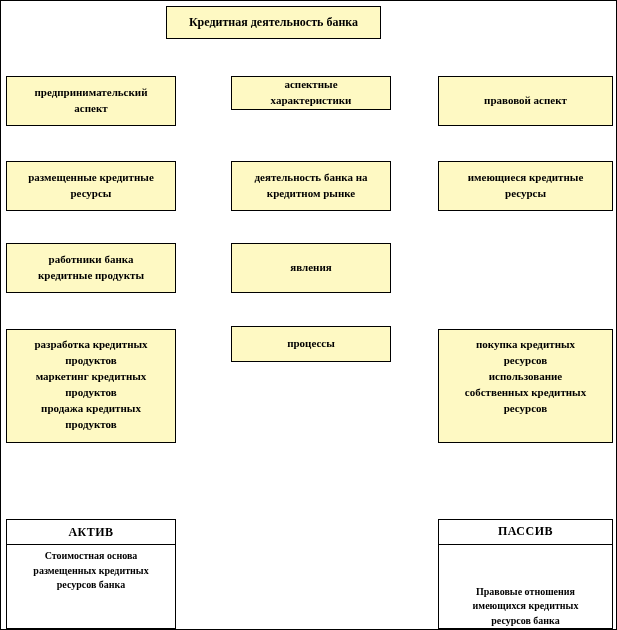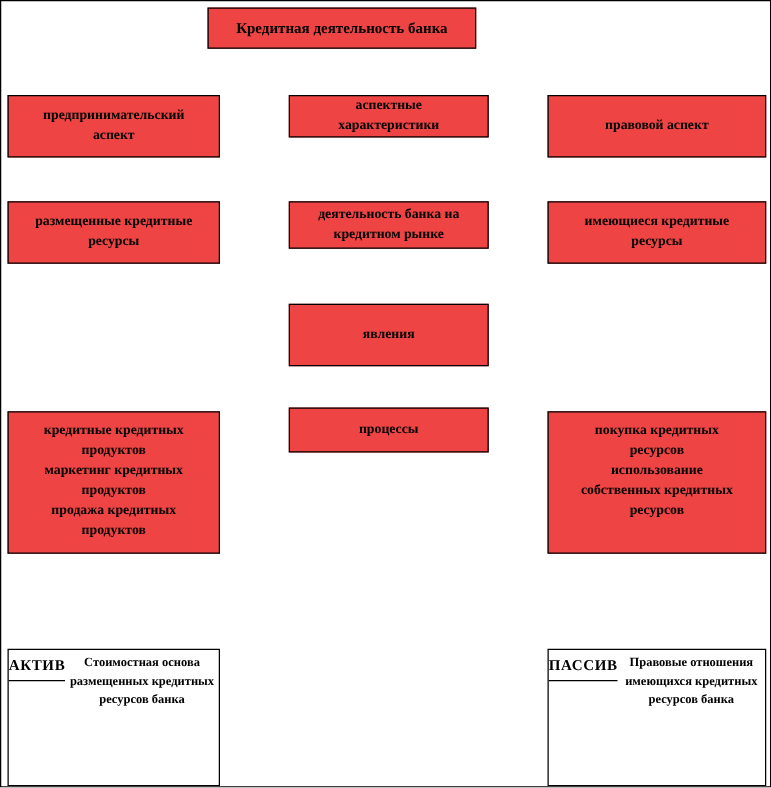--- a/index.html
+++ b/index.html
@@ -7,21 +7,21 @@
   #canvas {
     position:relative;
     width:617px; height:630px;
     background:#fff;
     border:1px solid #000;
     font-family:"Liberation Serif", serif;
     overflow:hidden;
   }
   .box {
     position:absolute;
-    background:#ef4444;
+    background:#fef9c3;
     border:1px solid #000;
     display:flex;
     align-items:center;
     justify-content:center;
     text-align:center;
     font-weight:bold;
     font-size:11px;
     line-height:1.45;
     color:#000;
     white-space:pre-line;
@@ -29,41 +29,42 @@
   }
   .box.top-align { align-items:flex-start; padding-top:7px; }
 
   .title-box { left:165px; top:5px;  width:215px; height:33px; font-size:12px; }
 
   .r1c1 { left:5px;   top:75px;  width:170px; height:50px; }
   .r1c2 { left:230px; top:75px;  width:160px; height:34px; }
   .r1c3 { left:437px; top:75px;  width:175px; height:50px; }
 
   .r2c1 { left:5px;   top:160px; width:170px; height:50px; }
-  .r2c2 { left:230px; top:160px; width:160px; height:38px; }
+  .r2c2 { left:230px; top:160px; width:160px; height:50px; }
   .r2c3 { left:437px; top:160px; width:175px; height:50px; }
 
   .r3c1 { left:5px;   top:242px; width:170px; height:50px; }
   .r3c2 { left:230px; top:242px; width:160px; height:50px; }
   .r3c3 { left:437px; top:238px; width:175px; height:62px; }
 
   .r4c1 { left:5px;   top:328px; width:170px; height:114px; }
   .r4c2 { left:230px; top:325px; width:160px; height:36px; }
   .r4c3 { left:437px; top:328px; width:175px; height:114px; }
 
   .balance-box {
     position:absolute;
     background:#fff;
     border:1px solid #000;
     display:flex;
+    flex-direction:column;
     color:#000;
     font-weight:bold;
   }
   .aktiv  { left:5px;   top:518px; width:170px; height:110px; }
-  .passiv { left:437px; top:518px; width:175px; height:110px; }
+  .passiv { left:437px; top:518px; width:175px; height:110px;gap:36px; }
   .balance-header {
     height:25px;
     border-bottom:1px solid #000;
     display:flex;
     align-items:center;
     justify-content:center;
     font-size:12px;
     letter-spacing:0.5px;
   }
   .balance-body {
@@ -88,23 +89,25 @@
 характеристики</div>
   <div class="box r1c3">правовой аспект</div>
 
   <div class="box r2c1">размещенные кредитные
 ресурсы</div>
   <div class="box r2c2">деятельность банка на
 кредитном рынке</div>
   <div class="box r2c3">имеющиеся кредитные
 ресурсы</div>
 
+  <div class="box r3c1">работники банка
+кредитные продукты</div>
   <div class="box r3c2">явления</div>
 
-  <div class="box r4c1 top-align">кредитные кредитных
+  <div class="box r4c1 top-align">разработка кредитных
 продуктов
 маркетинг кредитных
 продуктов
 продажа кредитных
 продуктов</div>
   <div class="box r4c2">процессы</div>
   <div class="box r4c3 top-align">покупка кредитных
 ресурсов
 использование
 собственных кредитных

